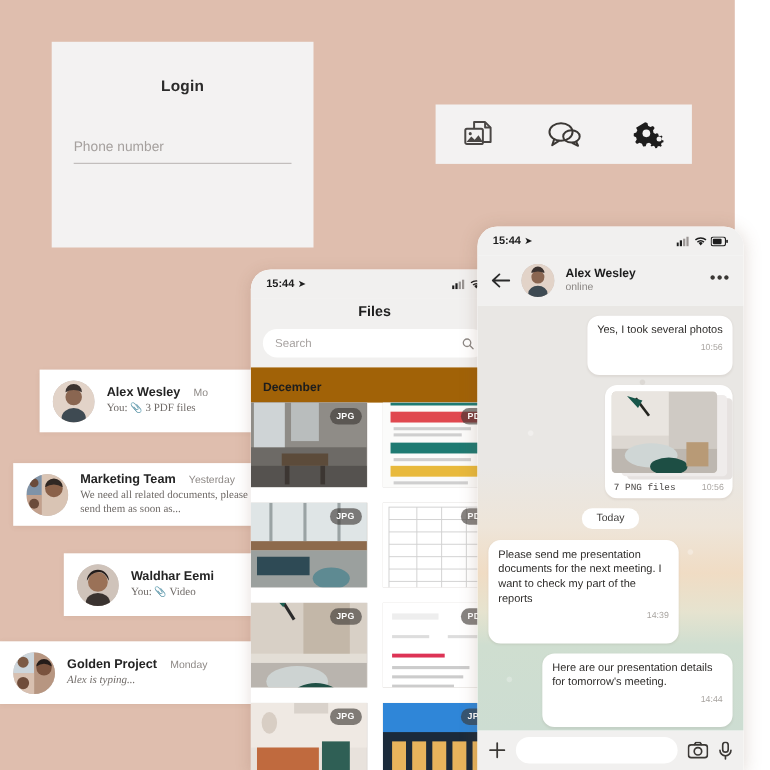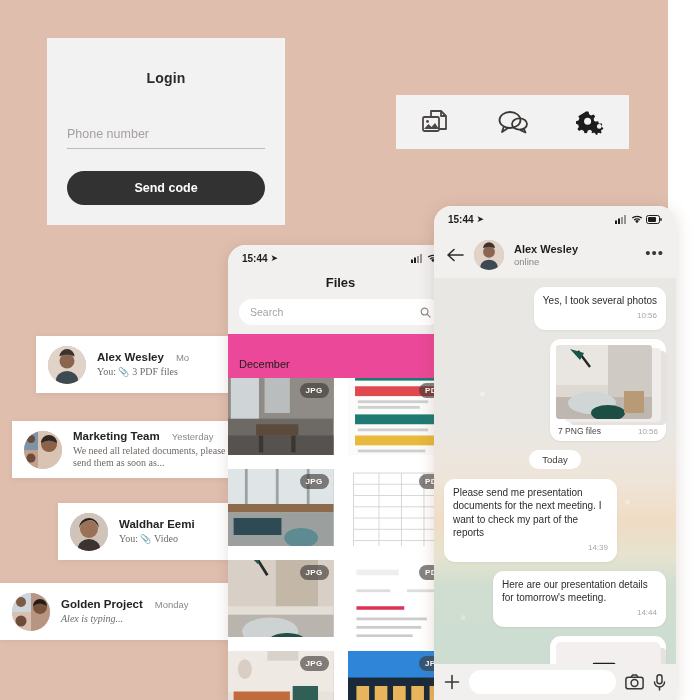--- a/index.html
+++ b/index.html
@@ -102,22 +102,22 @@
     text-align: center; font-size: 13px; font-weight: bold;
     color: #1d1d1d; padding: 4px 0 9px 0;
   }
   #files-search {
     height: 26px; background: #fff; border-radius: 13px;
     display: flex; align-items: center; justify-content: space-between;
     padding: 0 11px;
   }
   #files-search .ph { font-size: 10.5px; color: #a7a2a0; }
   #files-section-label {
-    font-size: 11px; font-weight: normal; color: #1d1d1d;
-    padding: 24px 11px 8px 11px; background: #ec4899;
+    font-size: 11px; font-weight: bold; color: #1d1d1d;
+    padding: 12px 11px 8px 11px; background: #a16207;
   }
   #files-grid {
     display: grid; grid-template-columns: repeat(2, 1fr);
     gap: 14px; padding: 0 0 0 0;
   }
   .thumb {
     position: relative; width: 100%; height: 77px;
     overflow: hidden; background: #cfcac6;
   }
   .thumb .badge {
@@ -173,21 +173,21 @@
       radial-gradient(circle at 62% 18%, rgba(160,150,140,.18) 0 2px, transparent 3px),
       radial-gradient(circle at 80% 58%, rgba(255,255,255,.3) 0 2px, transparent 3px),
       radial-gradient(circle at 35% 72%, rgba(150,140,130,.14) 0 2px, transparent 3px),
       radial-gradient(circle at 12% 88%, rgba(255,255,255,.25) 0 2px, transparent 3px);
   }
   .msg-row { display: flex; margin-bottom: 9px; position: relative; z-index:1; }
   .msg-row.left  { justify-content: flex-start; }
   .msg-row.right { justify-content: flex-end; }
   .bubble {
     background: #fff; border-radius: 11px;
-    padding: 7px 9px 10px 9px; max-width: 173px;
+    padding: 7px 9px 21px 9px; max-width: 173px;
     box-shadow: 0 1px 2px rgba(90,70,55,.08);
   }
   .bubble .txt { font-size: 10px; color: #2e2c2a; line-height: 1.35; }
   .bubble .time {
     font-size: 8px; color: #a9a5a1; text-align: right; margin-top: 3px;
   }
   .bubble.attach { padding: 6px 6px 5px 6px; }
   .attach-media {
     width: 96px; height: 74px; position: relative;
     border-radius: 4px; overflow: hidden; background: #ddd7d2;
@@ -195,21 +195,21 @@
   .attach-stack { position: relative; width: 104px; }
   .attach-stack .sheet {
     position: absolute; top: 3px; right: -1px;
     width: 96px; height: 74px; background: #efeceb; border-radius: 4px;
   }
   .attach-stack .sheet2 { top: 6px; right: -6px; background: #e6e2e0; }
   .attach-foot {
     display: flex; align-items: baseline; justify-content: space-between;
     margin-top: 5px; padding: 0 2px;
   }
-  .attach-foot .lbl { font-size: 8.5px; color: #4a4745; }
+  .attach-foot .lbl { font-size: 8.5px; color: #4a4745; font-family: Liberation Mono, monospace; }
   .attach-foot .time { font-size: 8px; color: #a9a5a1; }
   .daysep { display: flex; justify-content: center; margin: 4px 0 10px 0;
             position: relative; z-index:1; }
   .daysep span {
     background: #fff; border-radius: 11px; padding: 4px 13px;
     font-size: 9.5px; color: #3c3a38;
   }
   .pdf-card {
     width: 104px; height: 82px; background: #f2efee;
     border-radius: 5px; display: flex; align-items: center;
@@ -228,21 +228,20 @@
 </head>
 <body>
 
 <div id="stage">
 
   <div id="login-card">
     <div id="login-title">Login</div>
     <div id="login-field">
       <span class="ph">Phone number</span>
     </div>
-    <div id="send-code-btn">Send code</div>
   </div>
 
   <div id="icon-toolbar">
     <span class="tb-icon">
       <svg width="30" height="28" viewBox="0 0 30 28">
         <path d="M11 3 h10 l5 5 v13 h-15 z" fill="none" stroke="#4a4745" stroke-width="1.8" stroke-linejoin="round"></path>
         <path d="M21 3 v5 h5" fill="none" stroke="#4a4745" stroke-width="1.8" stroke-linejoin="round"></path>
         <rect x="3" y="9" width="16" height="14" rx="1.5" fill="#f3f2f2" stroke="#4a4745" stroke-width="1.8"></rect>
         <circle cx="7.5" cy="13.5" r="1.4" fill="#4a4745"></circle>
         <path d="M4 21 l4.5-5 3 3 3.5-4 4 6 z" fill="#4a4745"></path>

